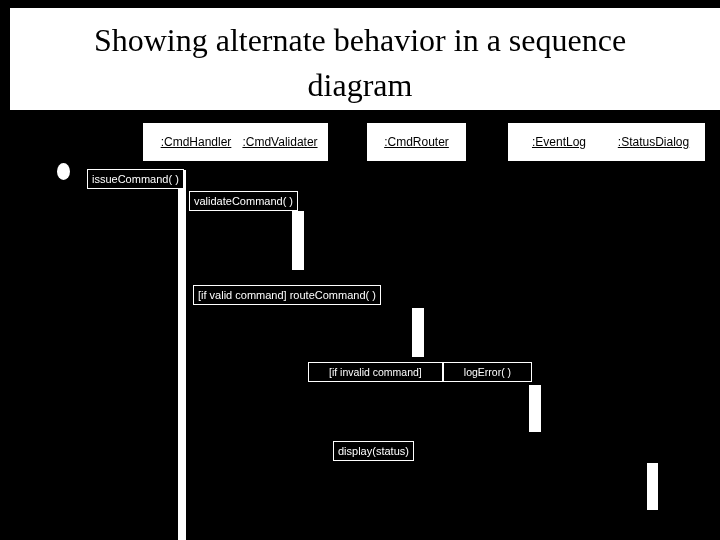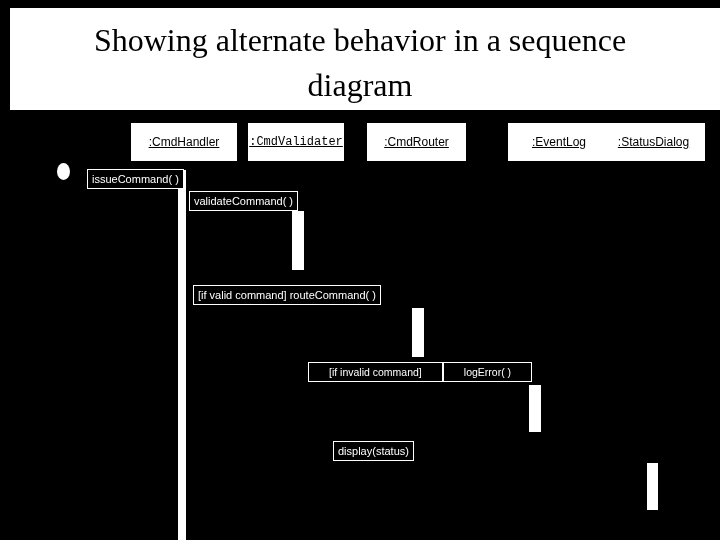--- a/index.html
+++ b/index.html
@@ -48,24 +48,24 @@
 
   <div class="border-top"></div>
   <div class="border-left"></div>
 
   <div class="title">
     <span class="title-inner">Showing alternate behavior in a sequence diagram</span>
   </div>
 
   <div class="diagram">
 
-    <div class="obj" style="left:131px;width:106px;">
+    <div class="obj" style="left:143px;width:106px;">
       <span>:CmdHandler</span>
     </div>
-    <div class="obj" style="left:248px;width:96px;font-family:Liberation Mono, monospace;">
+    <div class="obj" style="left:232px;width:96px;">
       <span>:CmdValidater</span>
     </div>
     <div class="obj" style="left:367px;width:99px;">
       <span>:CmdRouter</span>
     </div>
     <div class="obj" style="left:508px;width:102px;">
       <span>:EventLog</span>
     </div>
     <div class="obj" style="left:602px;width:103px;">
       <span>:StatusDialog</span>

